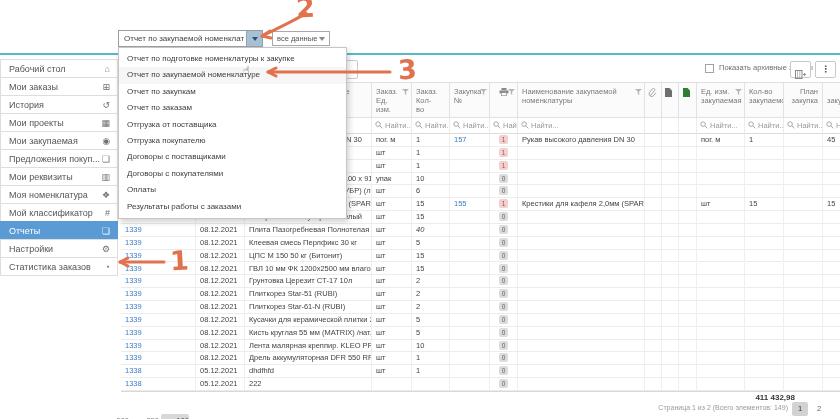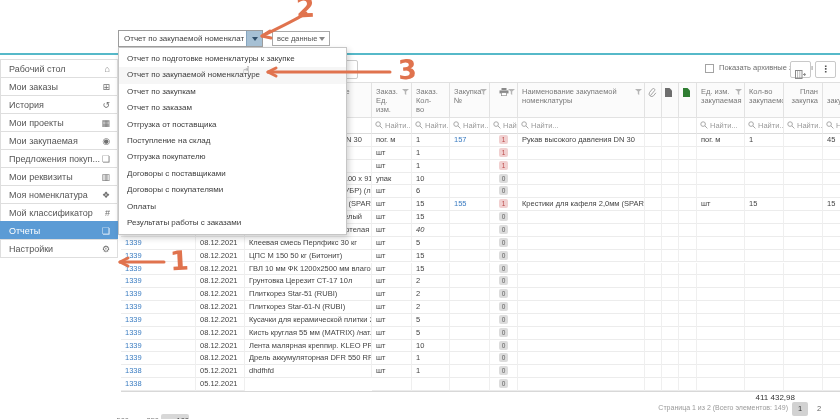--- a/index.html
+++ b/index.html
@@ -39,21 +39,21 @@
   .th .hicon { position:absolute; left:50%; margin-left:-5px; top:5px; }
   .th.r { text-align:right; padding-right:4px; }
   .tf { position:absolute; top:35px; height:16px; background:#fff; border-right:1px solid #ebebeb; border-bottom:1px solid #dcdcdc; color:#9a9a9a; font-size:7.5px; line-height:15px; padding-left:3px; white-space:nowrap; overflow:hidden; }
   .tf svg { vertical-align:-1px; margin-right:2px; }
   .td { position:absolute; height:13px; border-right:1px solid #efefef; border-bottom:1px solid #ececec; color:#444; font-size:7.5px; line-height:12px; padding-left:4px; white-space:nowrap; overflow:hidden; }
   .td.link { color:#3a7cc1; }
   .badge { display:inline-block; min-width:9px; padding:0 2px; border-radius:2px; font-size:6.5px; line-height:9px; text-align:center; margin-top:1px; }
   .badge.red { background:#f1d0d0; color:#bb4a4a; }
   .badge.gray { background:#dcdcdc; color:#5d5d5d; }
   #total-row { position:absolute; left:0; width:719px; height:13px; border-top:1px solid #d8d8d8; border-bottom:1px solid #d8d8d8; background:#fff; }
-  #total-val { position:absolute; right:45px; top:1px; font-size:8px; font-weight:normal; color:#333; }
+  #total-val { position:absolute; right:45px; top:1px; font-size:8px; font-weight:bold; color:#333; }
   
   .psize { position:absolute; top:414px; width:28px; height:14px; text-align:right; font-size:7.5px; line-height:14px; color:#777; border-radius:2px; z-index:3; }
   .psize.active { background:#d8d8d8; color:#444; }
   #pag-info { position:absolute; top:404px; right:52px; font-size:7px; color:#9a9a9a; z-index:3; }
   .pbtn { position:absolute; top:402px; width:16px; height:14px; text-align:center; font-size:7.5px; line-height:14px; color:#666; border-radius:2px; z-index:3; }
   .pbtn.active { background:#d2d2d2; color:#333; }
   
   #report-select { position:absolute; left:118px; top:30px; width:145px; height:17px; border:1px solid #9c9c9c; background:#fff; z-index:22; }
   #report-select .val { position:absolute; left:5px; top:0; font-size:8px; line-height:16px; color:#444; white-space:nowrap; overflow:hidden; width:120px; }
   #select-toggle { position:absolute; right:0; top:0; width:16px; height:15px; background:#a6c0d4; border-left:1px solid #87a6c0; }
@@ -114,20 +114,24 @@
         <span class="sb-label">Мой классификатор</span>
         <span class="sb-icon">#</span>
       </div>
       <div class="sb-item active">
         <span class="sb-label">Отчеты</span>
         <span class="sb-icon">❏</span>
       </div>
       <div class="sb-item">
         <span class="sb-label">Настройки</span>
         <span class="sb-icon">⚙</span>
+      </div>
+      <div class="sb-item">
+        <span class="sb-label">Статистика заказов</span>
+        <span class="sb-icon">◔</span>
       </div>
     </nav>
 
   <div id="refresh-btn">↻</div>
   <div id="hidden-btn-edge"></div>
   <div id="archive-box"></div>
   <div id="archive-label">Показать архивные заказы</div>
   <div id="cols-btn" class="tool-btn">
     <svg width="11" height="9" viewBox="0 0 11 9">
         <rect x="0.5" y="0.5" width="6.5" height="8" fill="none" stroke="#8a8a8a"></rect>
@@ -504,20 +508,21 @@
       <div class="td" style="left: 397px; width: 127px; top: 282.3px; height: 12.85px; line-height: 11.85px;"></div>
       <div class="td" style="left: 524px; width: 17px; top: 282.3px; height: 12.85px; line-height: 11.85px;"></div>
       <div class="td" style="left: 541px; width: 17px; top: 282.3px; height: 12.85px; line-height: 11.85px;"></div>
       <div class="td" style="left: 558px; width: 18px; top: 282.3px; height: 12.85px; line-height: 11.85px;"></div>
       <div class="td" style="left: 576px; width: 48px; top: 282.3px; height: 12.85px; line-height: 11.85px;"></div>
       <div class="td" style="left: 624px; width: 39px; top: 282.3px; height: 12.85px; line-height: 11.85px;"></div>
       <div class="td" style="left: 663px; width: 39px; top: 282.3px; height: 12.85px; line-height: 11.85px;"></div>
       <div class="td" style="left: 702px; width: 24px; top: 282.3px; height: 12.85px; line-height: 11.85px;"></div>
       <div class="td link" style="left: 0px; width: 75px; top: 295.15px; height: 12.85px; line-height: 11.85px;">1338</div>
       <div class="td" style="left: 75px; width: 49px; top: 295.15px; height: 12.85px; line-height: 11.85px;">05.12.2021</div>
+      <div class="td" style="left: 124px; width: 127px; top: 295.15px; height: 12.85px; line-height: 11.85px;">222</div>
       <div class="td" style="left: 251px; width: 40px; top: 295.15px; height: 12.85px; line-height: 11.85px;"></div>
       <div class="td" style="left: 291px; width: 38px; top: 295.15px; height: 12.85px; line-height: 11.85px;"></div>
       <div class="td" style="left: 329px; width: 40px; top: 295.15px; height: 12.85px; line-height: 11.85px;"></div>
       <div class="td" style="left: 369px; width: 28px; top: 295.15px; height: 12.85px; line-height: 11.85px; text-align: center; padding-left: 0px;"><span class="badge gray">0</span></div>
       <div class="td" style="left: 397px; width: 127px; top: 295.15px; height: 12.85px; line-height: 11.85px;"></div>
       <div class="td" style="left: 524px; width: 17px; top: 295.15px; height: 12.85px; line-height: 11.85px;"></div>
       <div class="td" style="left: 541px; width: 17px; top: 295.15px; height: 12.85px; line-height: 11.85px;"></div>
       <div class="td" style="left: 558px; width: 18px; top: 295.15px; height: 12.85px; line-height: 11.85px;"></div>
       <div class="td" style="left: 576px; width: 48px; top: 295.15px; height: 12.85px; line-height: 11.85px;"></div>
       <div class="td" style="left: 624px; width: 39px; top: 295.15px; height: 12.85px; line-height: 11.85px;"></div>
@@ -545,21 +550,20 @@
     <span class="val">все данные</span>
     <span class="caret"></span>
   </div>
 
   <div id="report-menu">
       <div class="menu-item">Отчет по подготовке номенклатуры к закупке</div>
       <div class="menu-item" style="background: rgb(246, 246, 246);">Отчет по закупаемой номенклатуре</div>
       <div class="menu-item">Отчет по закупкам</div>
       <div class="menu-item">Отчет по заказам</div>
       <div class="menu-item">Отгрузка от поставщика</div>
-      <div class="menu-item">Поступление на склад</div>
       <div class="menu-item">Отгрузка покупателю</div>
       <div class="menu-item">Договоры с поставщиками</div>
       <div class="menu-item">Договоры с покупателями</div>
       <div class="menu-item">Оплаты</div>
       <div class="menu-item">Результаты работы с заказами</div>
     </div>
   <div id="cursor-hand">☝</div>
 
   <div id="annotations">
     <svg width="840" height="419" style="position:absolute;left:0;top:0">

